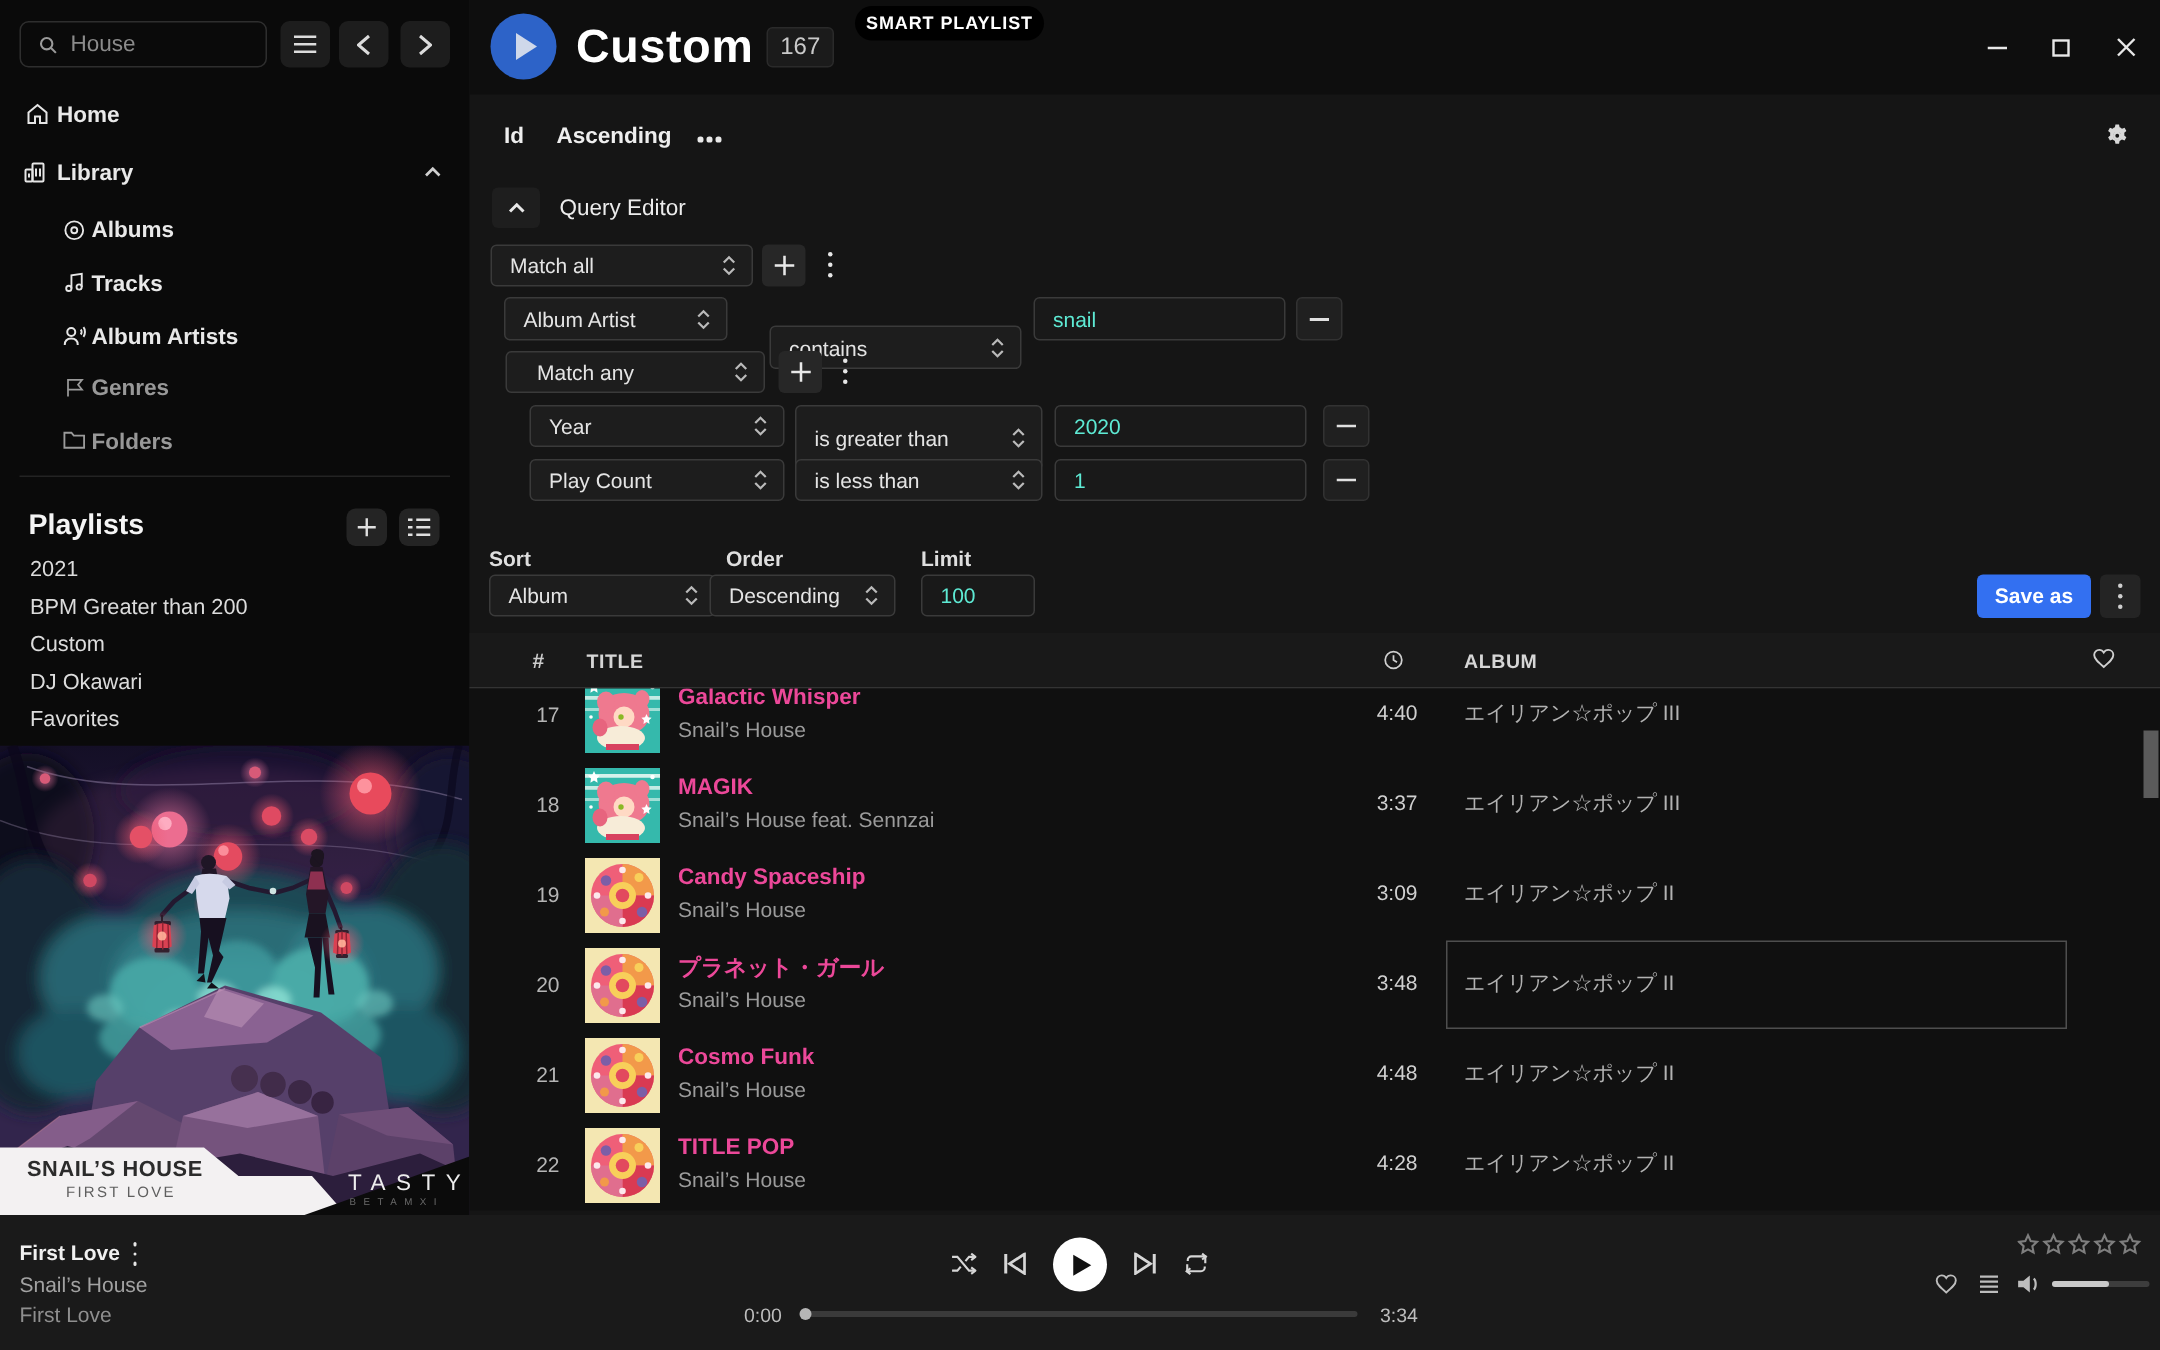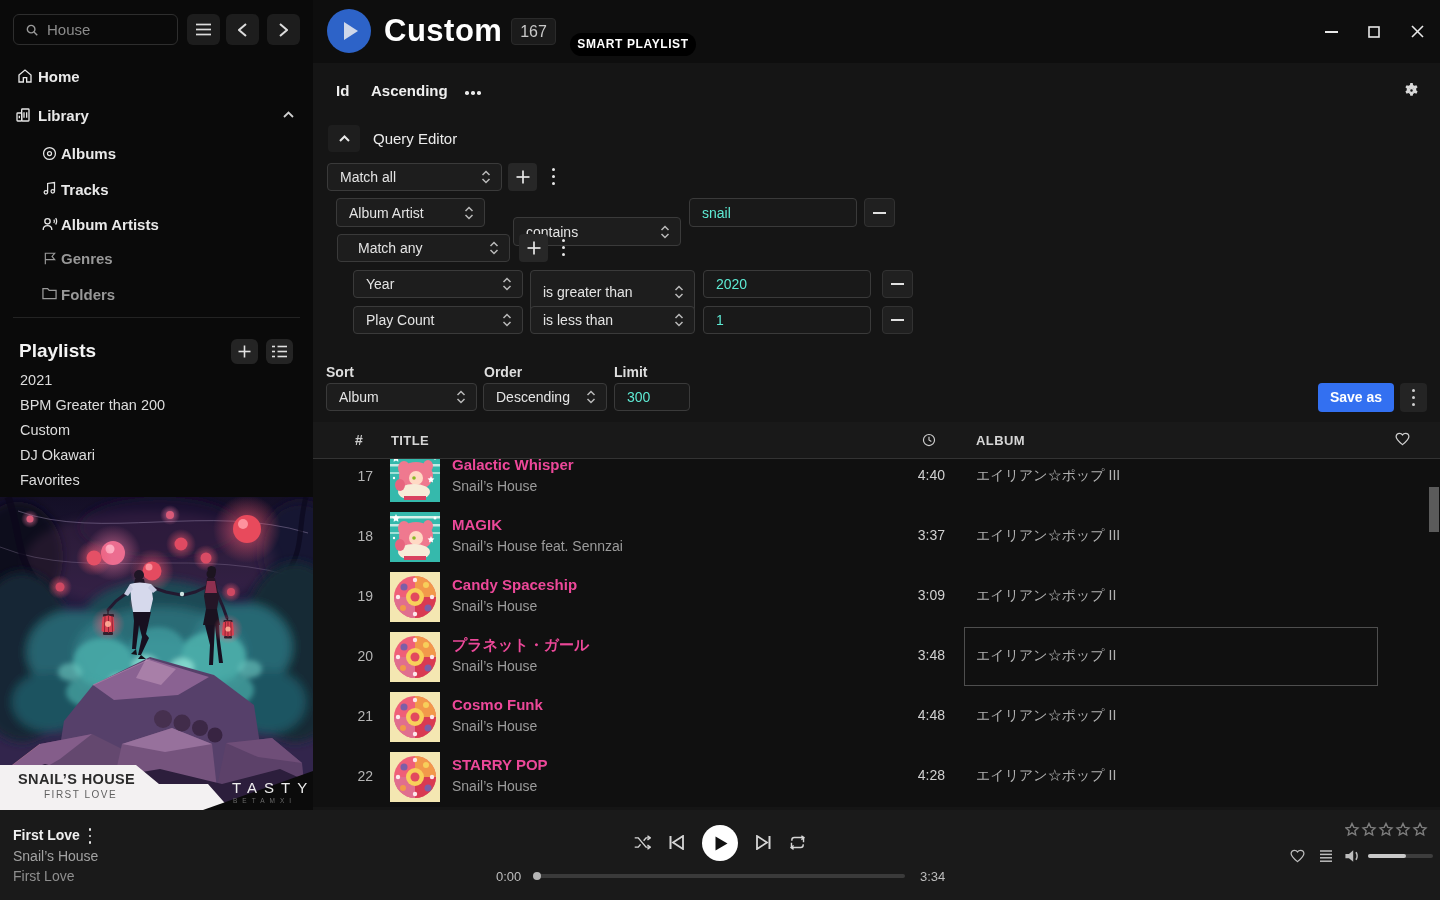--- a/index.html
+++ b/index.html
@@ -308,21 +308,21 @@
 
   <div id="main">
     <div id="topstrip">
       <div class="abs" style="left:14px;top:9px;width:44px;height:44px;border-radius:50%;background:#2d63c8;">
         <svg width="16" height="18" viewBox="0 0 16 18" style="position:absolute;left:16px;top:13px;">
             <path d="M1 0 L15 9 L1 18 Z" fill="#cfd8ea"></path>
           </svg>
       </div>
       <span class="abs" style="left:71px;top:13px;color:#fff;font-size:31px;font-weight:800;letter-spacing:0.5px;">Custom</span>
       <div class="abs" style="left:198px;top:18px;width:45px;height:27px;background:#1b1b1b;border:1px solid #2a2a2a;border-radius:4px;text-align:center;line-height:25px;color:#c9c9c9;font-size:16px;">167</div>
-      <div class="abs" style="left:257px;top:33px;width:126px;height:23px;background:#000;border-radius:12px;text-align:center;line-height:23px;color:#fff;font-size:12px;font-weight:bold;letter-spacing:0.6px;">SMART PLAYLIST</div>
+      <div class="abs" style="left:257px;top:4px;width:126px;height:23px;background:#000;border-radius:12px;text-align:center;line-height:23px;color:#fff;font-size:12px;font-weight:bold;letter-spacing:0.6px;">SMART PLAYLIST</div>
 
       <svg class="abs" style="left:1012px;top:31px;" width="13" height="2">
           <rect width="13" height="2" fill="#e8e8e8"></rect>
         </svg>
       <svg class="abs" style="left:1055px;top:26px;" width="12" height="12" viewBox="0 0 12 12" fill="none" stroke="#e8e8e8" stroke-width="1.6">
           <rect x="1" y="1" width="10" height="10"></rect>
         </svg>
       <svg class="abs" style="left:1098px;top:25px;" width="13" height="13" viewBox="0 0 13 13" stroke="#e8e8e8" stroke-width="1.6">
           <line x1="1" y1="1" x2="12" y2="12"></line>
           <line x1="12" y1="1" x2="1" y2="12"></line>
@@ -425,25 +425,25 @@
         </svg>
       </div>
 
     <span class="lbl" style="left:13px;top:364px;text-align:right;">Sort</span>
     <span class="lbl" style="left:171px;top:364px;">Order</span>
     <span class="lbl" style="left:301px;top:364px;">Limit</span>
     <div class="sel" style="left:13px;top:383px;width:151px;height:28px;">Album<svg class="uf" width="10" height="14" viewBox="0 0 10 14" fill="none" stroke="#b9b9b9" stroke-width="1.5">
           <polyline points="1.5,5 5,1.5 8.5,5"></polyline>
           <polyline points="1.5,9 5,12.5 8.5,9"></polyline>
         </svg></div>
-    <div class="sel" style="left:170px;top:383px;width:124px;height:28px;">Descending<svg class="uf" width="10" height="14" viewBox="0 0 10 14" fill="none" stroke="#b9b9b9" stroke-width="1.5">
-          <polyline points="1.5,5 5,1.5 8.5,5"></polyline>
-          <polyline points="1.5,9 5,12.5 8.5,9"></polyline>
-        </svg></div>
-    <div class="inp" style="left:301px;top:383px;width:76px;height:28px;">300</div>
+    <div class="sel" style="left:160px;top:383px;width:124px;height:28px;">Descending<svg class="uf" width="10" height="14" viewBox="0 0 10 14" fill="none" stroke="#b9b9b9" stroke-width="1.5">
+          <polyline points="1.5,5 5,1.5 8.5,5"></polyline>
+          <polyline points="1.5,9 5,12.5 8.5,9"></polyline>
+        </svg></div>
+    <div class="inp" style="left:301px;top:383px;width:76px;height:28px;">100</div>
     <div class="abs" style="left:1005px;top:383px;width:76px;height:29px;background:#3370f1;border-radius:4px;text-align:center;line-height:29px;color:#fff;font-size:14px;font-weight:bold;">Save as</div>
     <div class="mbtn" style="left:1087px;top:383px;width:27px;height:29px;background:#242424;border:none;">
         <div class="kdots" style="position:static;">
           <i style="background:#cfcfcf"></i>
           <i style="background:#cfcfcf"></i>
           <i style="background:#cfcfcf;margin-bottom:0"></i>
         </div>
       </div>
 
     <div id="thead">
@@ -595,21 +595,21 @@
             <circle cx="25" cy="25" r="4.5" fill="#e2495e"></circle>
             <circle cx="14" cy="15" r="3.5" fill="#7b5ea7"></circle>
             <circle cx="36" cy="13" r="3" fill="#f8cf5a"></circle>
             <circle cx="38" cy="36" r="3.5" fill="#7b5ea7"></circle>
             <circle cx="13" cy="36" r="3" fill="#f2994a"></circle>
             <circle cx="25" cy="8" r="2.2" fill="#fde9ec"></circle>
             <circle cx="42" cy="25" r="2.2" fill="#fde9ec"></circle>
             <circle cx="25" cy="42" r="2.2" fill="#fde9ec"></circle>
             <circle cx="8" cy="25" r="2.2" fill="#fde9ec"></circle>
           </svg>
-          <span class="rtitle">STARRY POP</span>
+          <span class="rtitle">TITLE POP</span>
           <span class="rartist">Snail’s House</span>
           <span class="rdur">4:28</span>
           <span class="ralbum">エイリアン☆ポップ II</span>
         </div>
       </div>
 
     <div class="abs" style="left:1116px;top:487px;width:10px;height:45px;background:#5b5b5b;"></div>
   </div>
 
   <div id="pbar">

